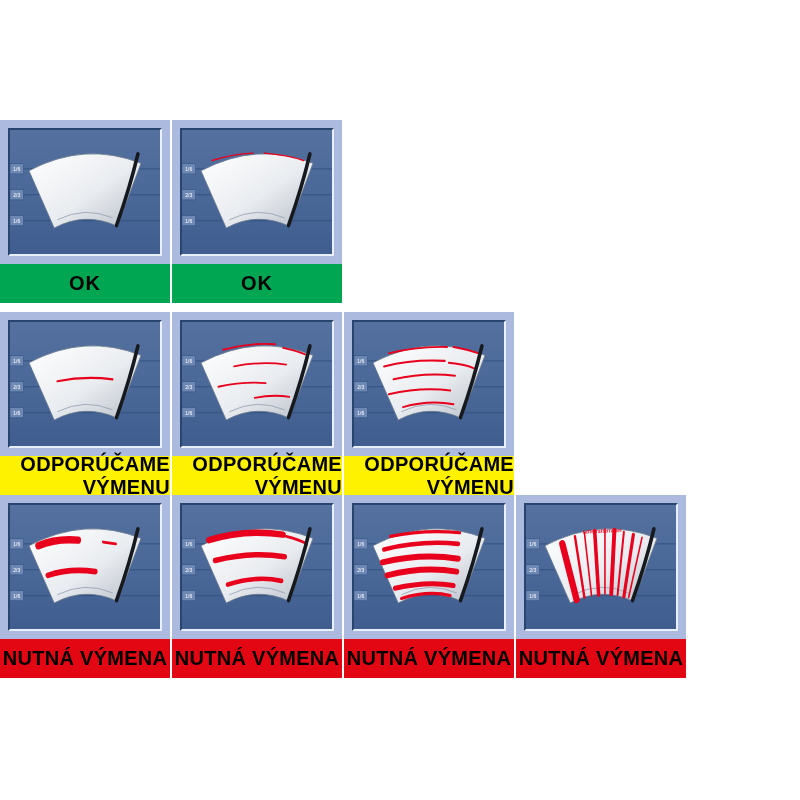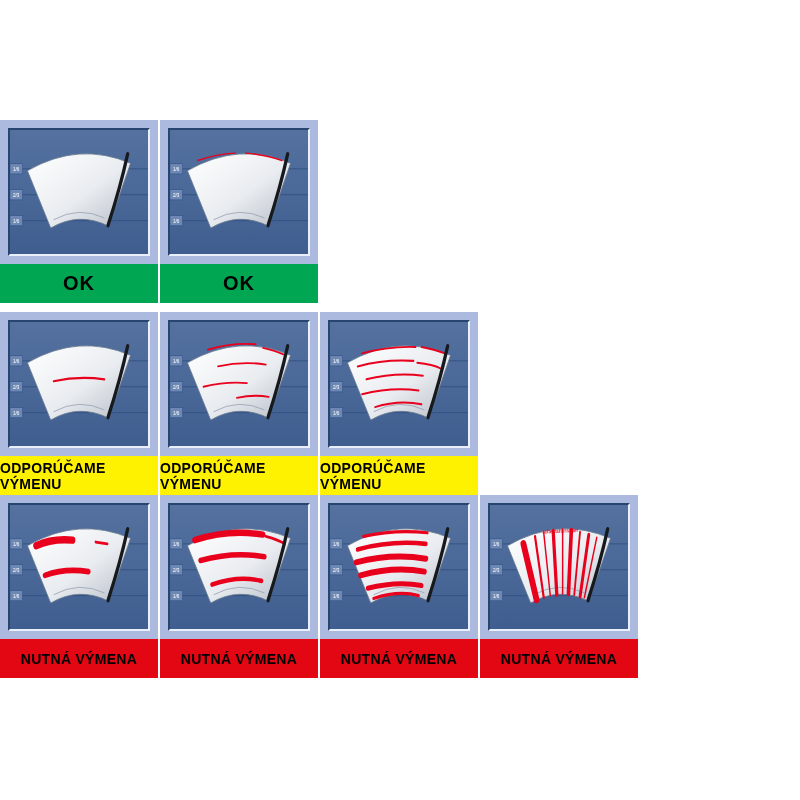--- a/index.html
+++ b/index.html
@@ -1,28 +1,28 @@
 <!DOCTYPE html>
 <html><head>
 <meta charset="utf-8">
 <style>
   html,body{margin:0;padding:0;}
   body{font-family:"Liberation Sans",sans-serif;background:#ffffff;}
   .page{position:relative;width:800px;height:800px;background:#ffffff;overflow:hidden;}
   .board{position:absolute;top:120px;left:0;display:flex;flex-direction:column;}
   .row{display:flex;gap:2px;}
   .row.gap-after{margin-bottom:9px;}
-  .cell{width:158px;background:#abbade;display:flex;flex-direction:column;}
+  .cell{width:170px;background:#abbade;display:flex;flex-direction:column;text-align:right;}
   .panel-wrap{padding:8px;height:144px;box-sizing:border-box;}
   .panel{width:100%;height:100%;box-sizing:border-box;
          border-top:2px solid #27456f;border-left:2px solid #27456f;
          border-bottom:2px solid #e9f0fb;border-right:2px solid #e9f0fb;}
   .panel svg{display:block;width:100%;height:100%;}
   .label-bar{height:39px;display:flex;align-items:center;justify-content:center;
-             font-weight:bold;font-size:14px;letter-spacing:.3px;color:#000;}
+             font-weight:bold;font-size:20px;letter-spacing:.3px;color:#000;}
   .label-bar.big{font-size:20px;letter-spacing:1px;}
   
   .grid{stroke:#2f4f80;stroke-width:1;}
   .tab{fill:#6e88b4;stroke:#2f4f80;stroke-width:.6;}
   .tab-label{fill:#ffffff;font-size:6.5px;text-anchor:middle;font-family:"Liberation Sans",sans-serif;}
   .fan{fill:url(#fanGrad);stroke:#66788e;stroke-width:1;}
   .fan-reflect{fill:none;stroke:#98a3b3;stroke-width:1;}
   .blade{fill:none;stroke:#16191d;stroke-width:4.5;stroke-linecap:round;}
   .streak{fill:none;stroke-linecap:round;}
   .chatter-text{fill:#e8001c;font-size:6px;font-weight:bold;letter-spacing:.2px;

